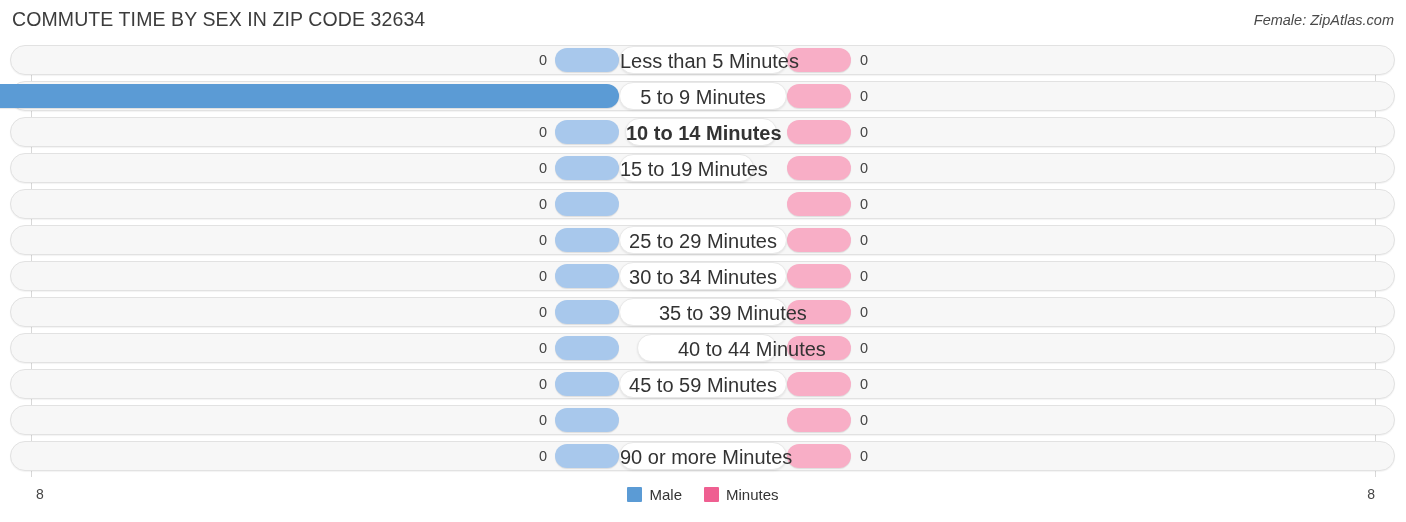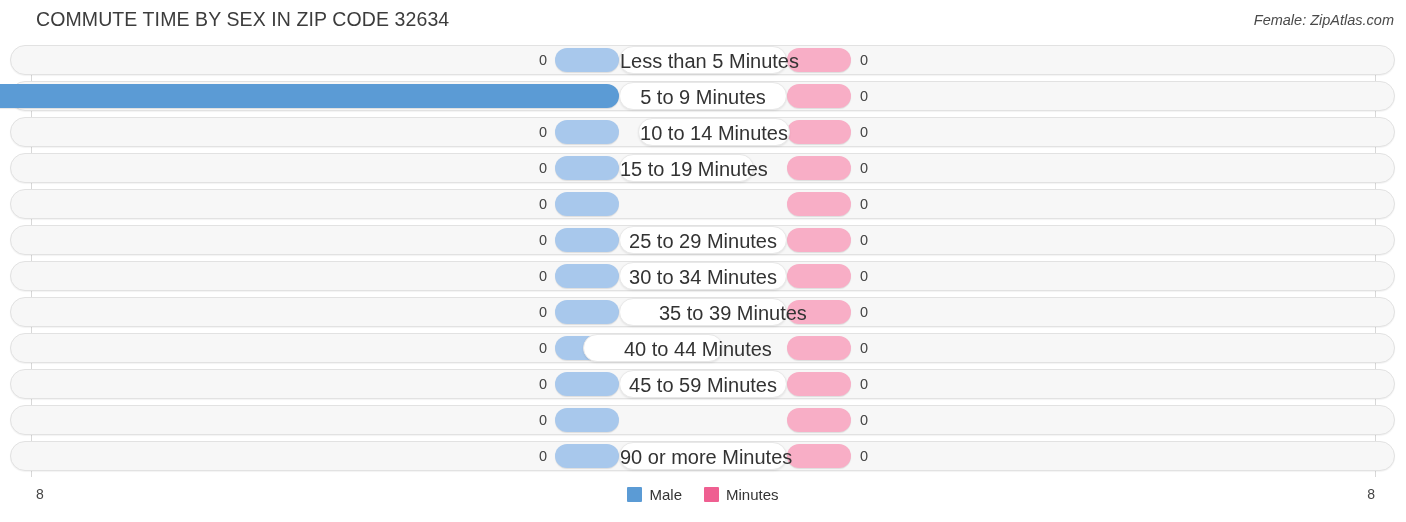--- a/index.html
+++ b/index.html
@@ -14,21 +14,20 @@
     font-family: "Liberation Sans", "DejaVu Sans", sans-serif;
     color: #3a3a3a;
     overflow: hidden;
     position: relative;
   }
 
   
   .header {
     position: relative;
     height: 42px;
-    margin-left: 24px;
   }
   .chart-title {
     position: absolute;
     left: 12px;
     top: 8px;
     font-size: 19.5px;
     letter-spacing: 0.1px;
     color: #3c3c3c;
     font-weight: 400;
     white-space: nowrap;
@@ -216,21 +215,21 @@
         <div class="bar-female" style="left: 787px; width: 64px;"></div>
         <div class="val val-female" style="left: 860px; width: 40px;">0</div>
         <div class="pill" style="left: 619px; width: 168px;">5 to 9 Minutes</div>
       </div>
       <div class="row">
         <div class="track"></div>
         <div class="bar-male" style="left: 555px; width: 64px;"></div>
         <div class="val val-male" style="left: 507px; width: 40px;">0</div>
         <div class="bar-female" style="left: 787px; width: 64px;"></div>
         <div class="val val-female" style="left: 860px; width: 40px;">0</div>
-        <div class="pill" style="left: 638px; width: 152px;">10 to 14 Minutes</div>
+        <div class="pill" style="left: 625px; width: 152px; font-weight: bold;">10 to 14 Minutes</div>
       </div>
       <div class="row">
         <div class="track"></div>
         <div class="bar-male" style="left: 555px; width: 64px;"></div>
         <div class="val val-male" style="left: 507px; width: 40px;">0</div>
         <div class="bar-female" style="left: 787px; width: 64px;"></div>
         <div class="val val-female" style="left: 860px; width: 40px;">0</div>
         <div class="pill" style="left: 619px; width: 135px;">15 to 19 Minutes</div>
       </div>
       <div class="row">
@@ -263,21 +262,21 @@
         <div class="bar-female" style="left: 787px; width: 64px;"></div>
         <div class="val val-female" style="left: 860px; width: 40px;">0</div>
         <div class="pill" style="left: 619px; width: 168px; padding-left: 39px;">35 to 39 Minutes</div>
       </div>
       <div class="row">
         <div class="track"></div>
         <div class="bar-male" style="left: 555px; width: 64px;"></div>
         <div class="val val-male" style="left: 507px; width: 40px;">0</div>
         <div class="bar-female" style="left: 787px; width: 64px;"></div>
         <div class="val val-female" style="left: 860px; width: 40px;">0</div>
-        <div class="pill" style="left: 583px; width: 140px; padding-left: 40px;">40 to 44 Minutes</div>
+        <div class="pill" style="left: 637px; width: 140px; padding-left: 40px;">40 to 44 Minutes</div>
       </div>
       <div class="row">
         <div class="track"></div>
         <div class="bar-male" style="left: 555px; width: 64px;"></div>
         <div class="val val-male" style="left: 507px; width: 40px;">0</div>
         <div class="bar-female" style="left: 787px; width: 64px;"></div>
         <div class="val val-female" style="left: 860px; width: 40px;">0</div>
         <div class="pill" style="left: 619px; width: 168px;">45 to 59 Minutes</div>
       </div>
       <div class="row">

